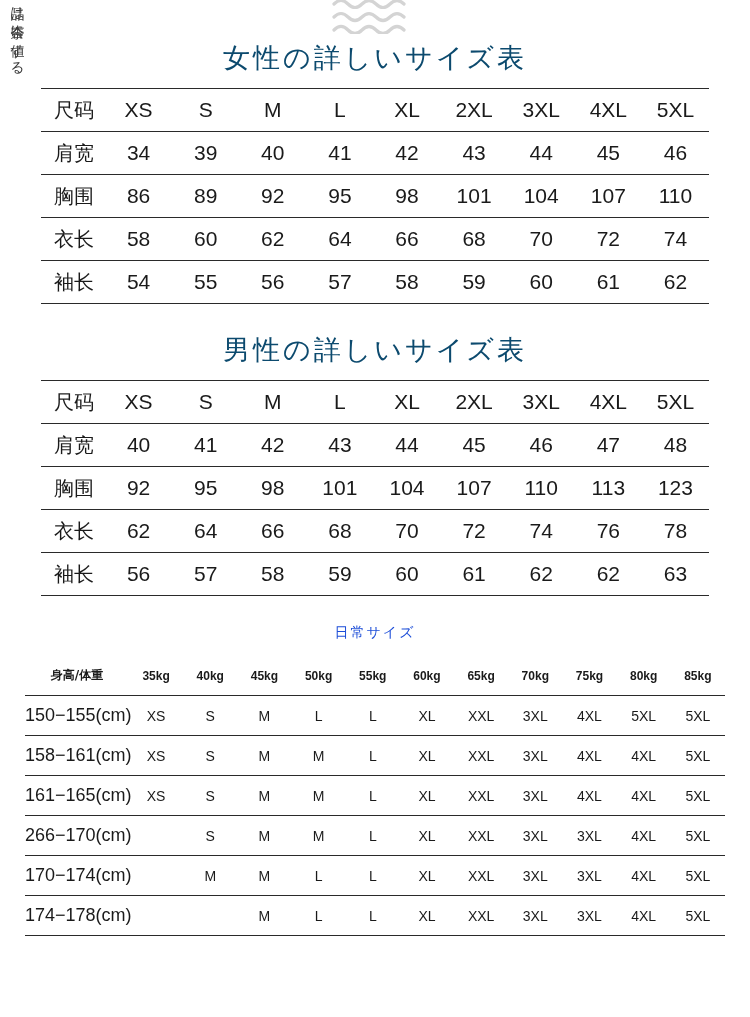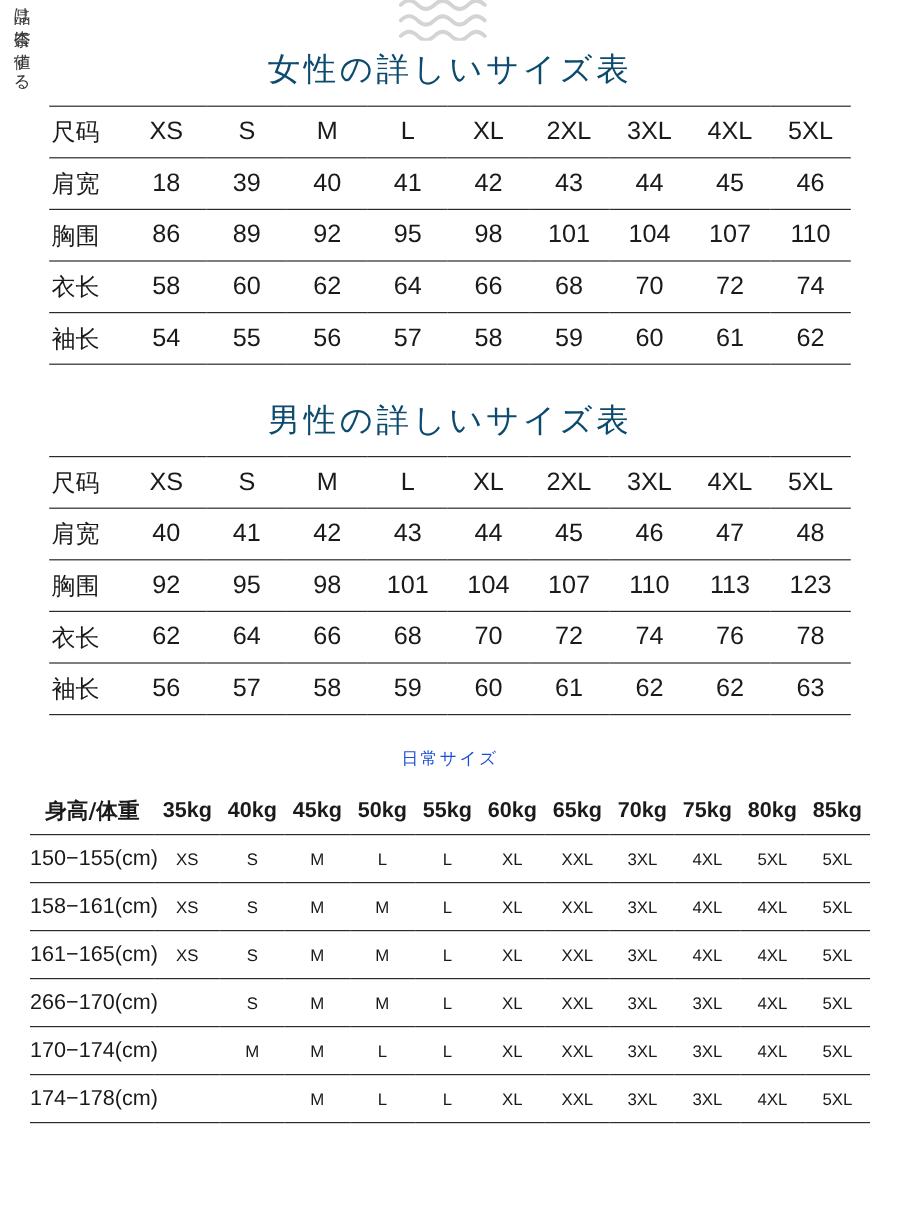--- a/index.html
+++ b/index.html
@@ -84,21 +84,21 @@
     text-align: center;
     font-size: 21px;
     font-weight: 400;
     color: #1a1a1a;
     padding: 0;
     vertical-align: middle;
   }
   table.size-table td.rowhead {
     font-family: Liberation Sans, sans-serif;
     font-size: 20px;
-    text-align: left;
+    text-align: center;
     padding-left: 2px;
     letter-spacing: 0px;
     width: 62px;
   }
   table.size-table tr.header td {
     font-size: 21px;
   }
   table.size-table tr.header td.rowhead {
     font-size: 20px;
   }
@@ -122,21 +122,21 @@
   }
   table.rec-table td.rowhead {
     font-size: 18px;
     width: 104px;
     text-align: center;
     letter-spacing: 0px;
   }
   table.rec-table tr.header td {
     border-top: none;
     font-weight: 700;
-    font-size: 18px;
+    font-size: 12px;
   }
   table.rec-table tr.header td.rowhead {
     font-family: "DejaVu Sans", sans-serif;
     font-weight: 700;
   }
 </style>
 </head>
 <body>
 
 <div class="page">
@@ -161,21 +161,21 @@
         <td>M</td>
         <td>L</td>
         <td>XL</td>
         <td>2XL</td>
         <td>3XL</td>
         <td>4XL</td>
         <td>5XL</td>
       </tr>
       <tr>
         <td class="rowhead">肩宽</td>
-        <td>18</td>
+        <td>34</td>
         <td>39</td>
         <td>40</td>
         <td>41</td>
         <td>42</td>
         <td>43</td>
         <td>44</td>
         <td>45</td>
         <td>46</td>
       </tr>
       <tr>

